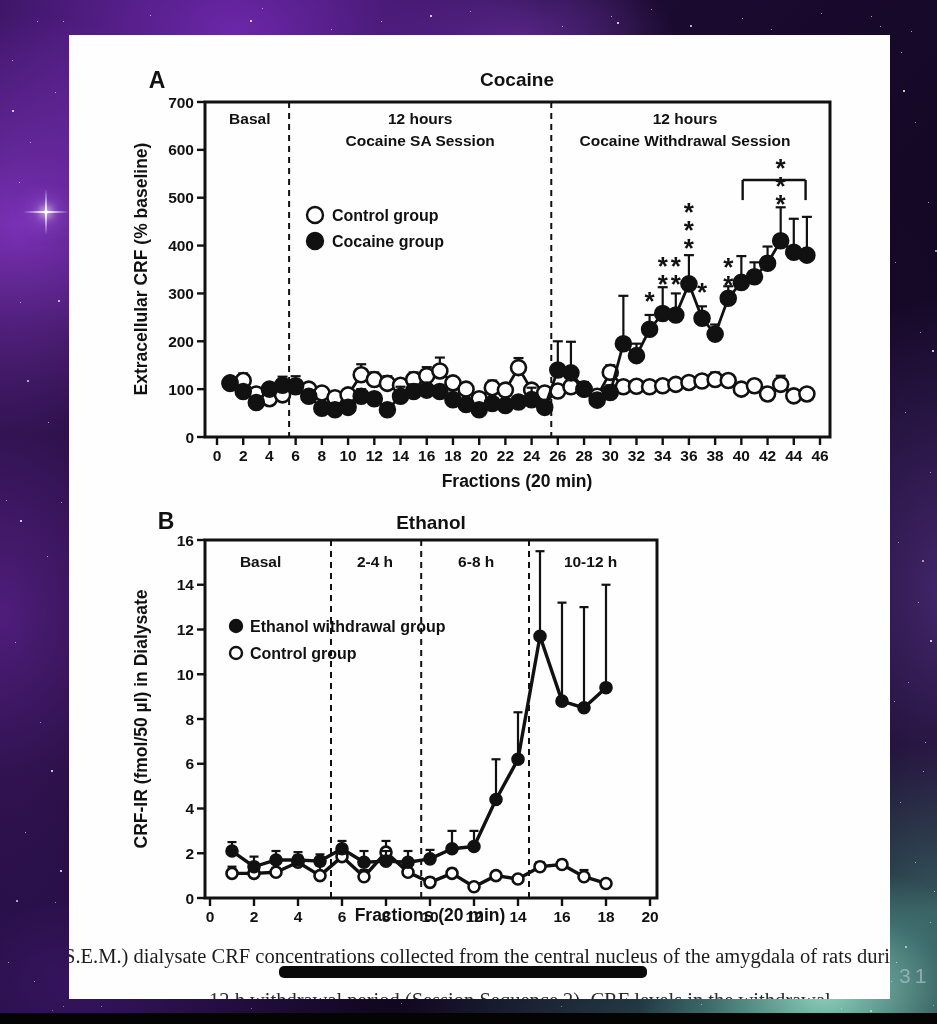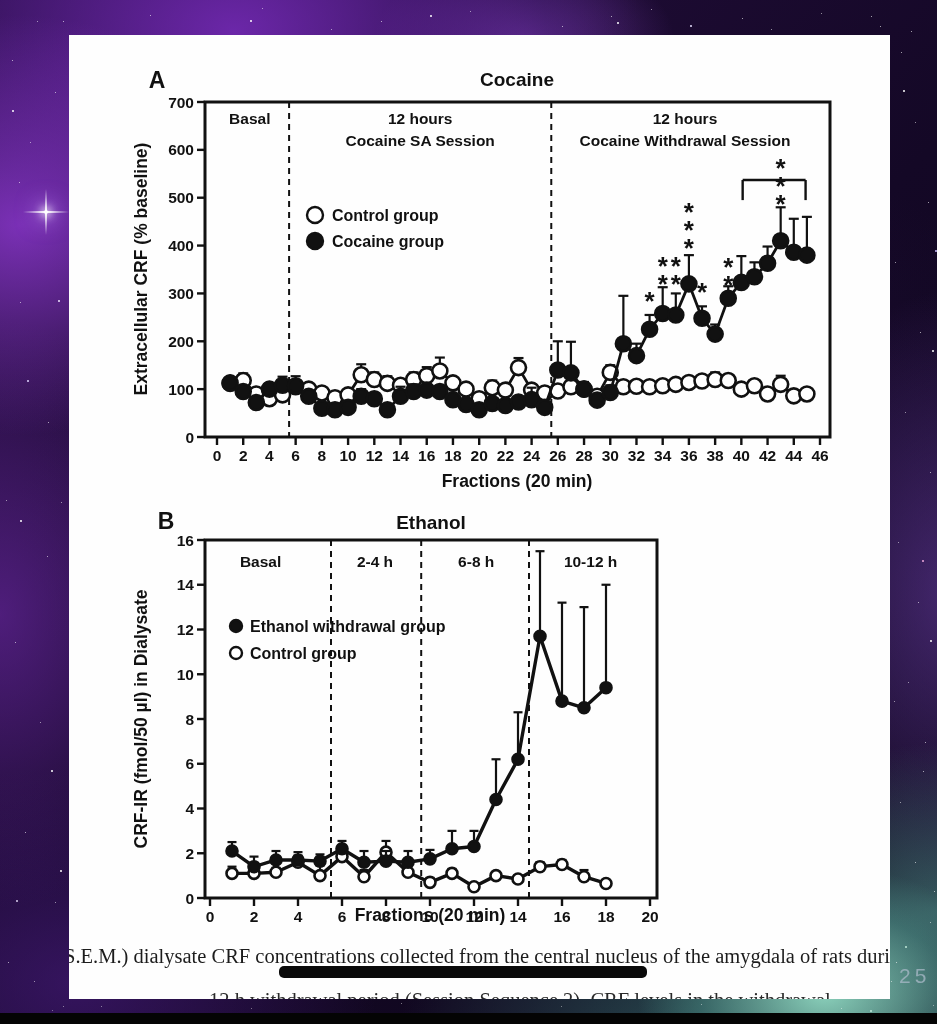--- a/index.html
+++ b/index.html
@@ -641,14 +641,14 @@
           <circle cx="167" cy="618" r="6" fill="#fff" stroke="#111" stroke-width="2.4"></circle>
           <text x="181" y="623.5" font-size="16" text-anchor="start">Control group</text>
         </g>
       </g>
     </svg>
   <div class="caption">S.E.M.) dialysate CRF concentrations collected from the central nucleus of the amygdala of rats during bas</div>
   <div class="redaction"></div>
   <div class="caption2">12 h withdrawal period (Session Sequence 2). CRF levels in the withdrawal</div>
 </div>
 
-<div class="slide-number">25</div>
+<div class="slide-number">31</div>
 <div class="bottom-bar"></div>
 
 </body></html>

